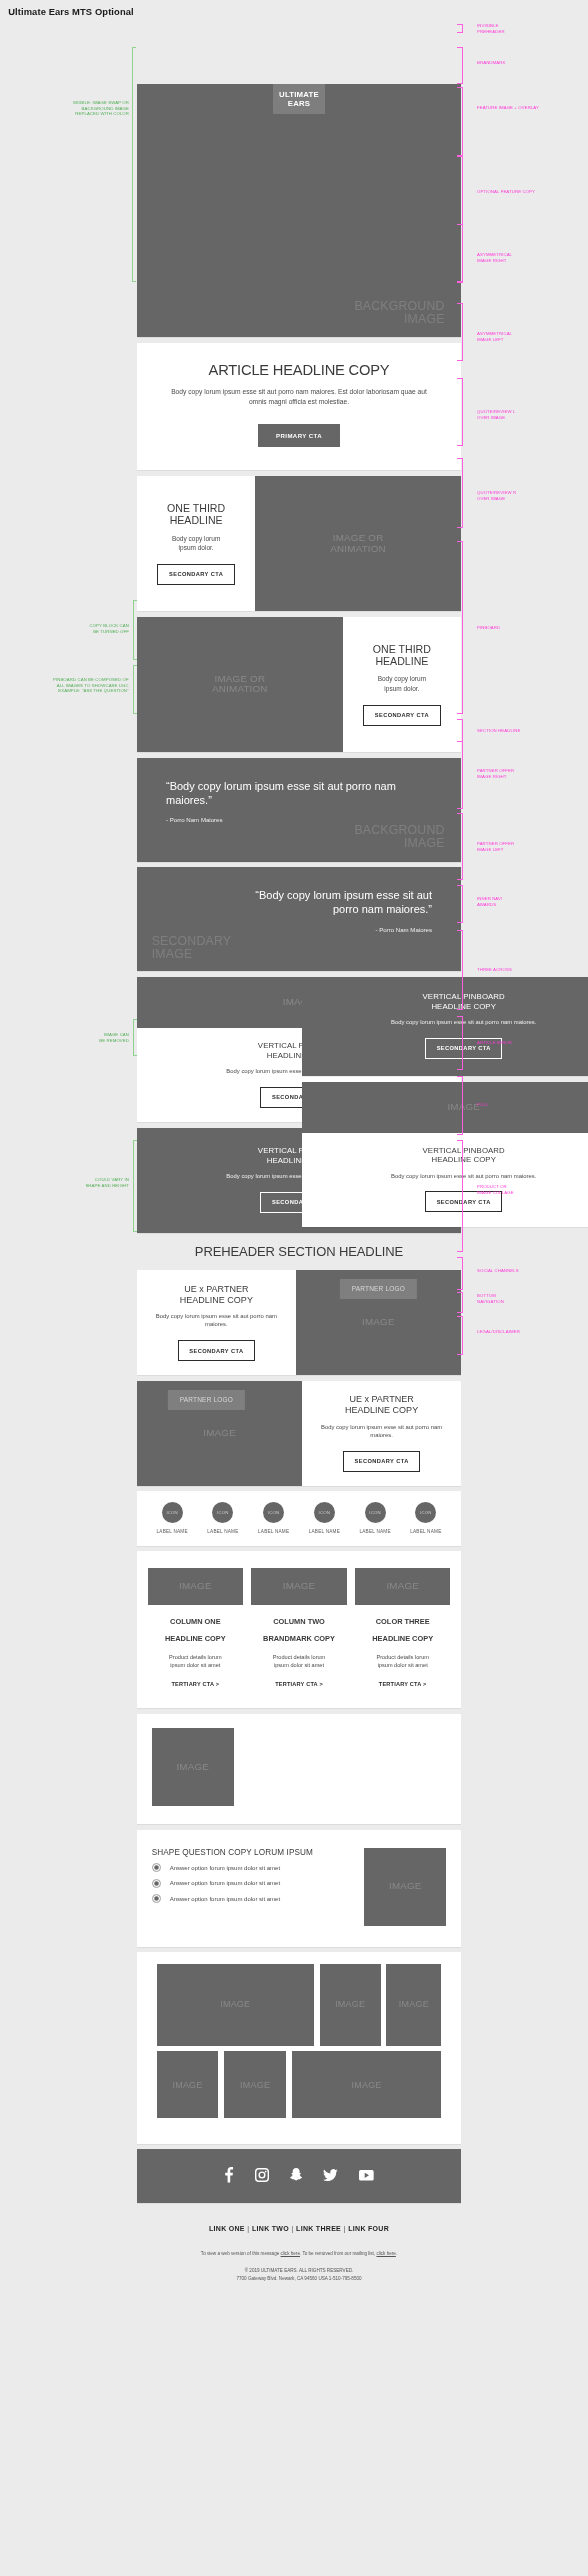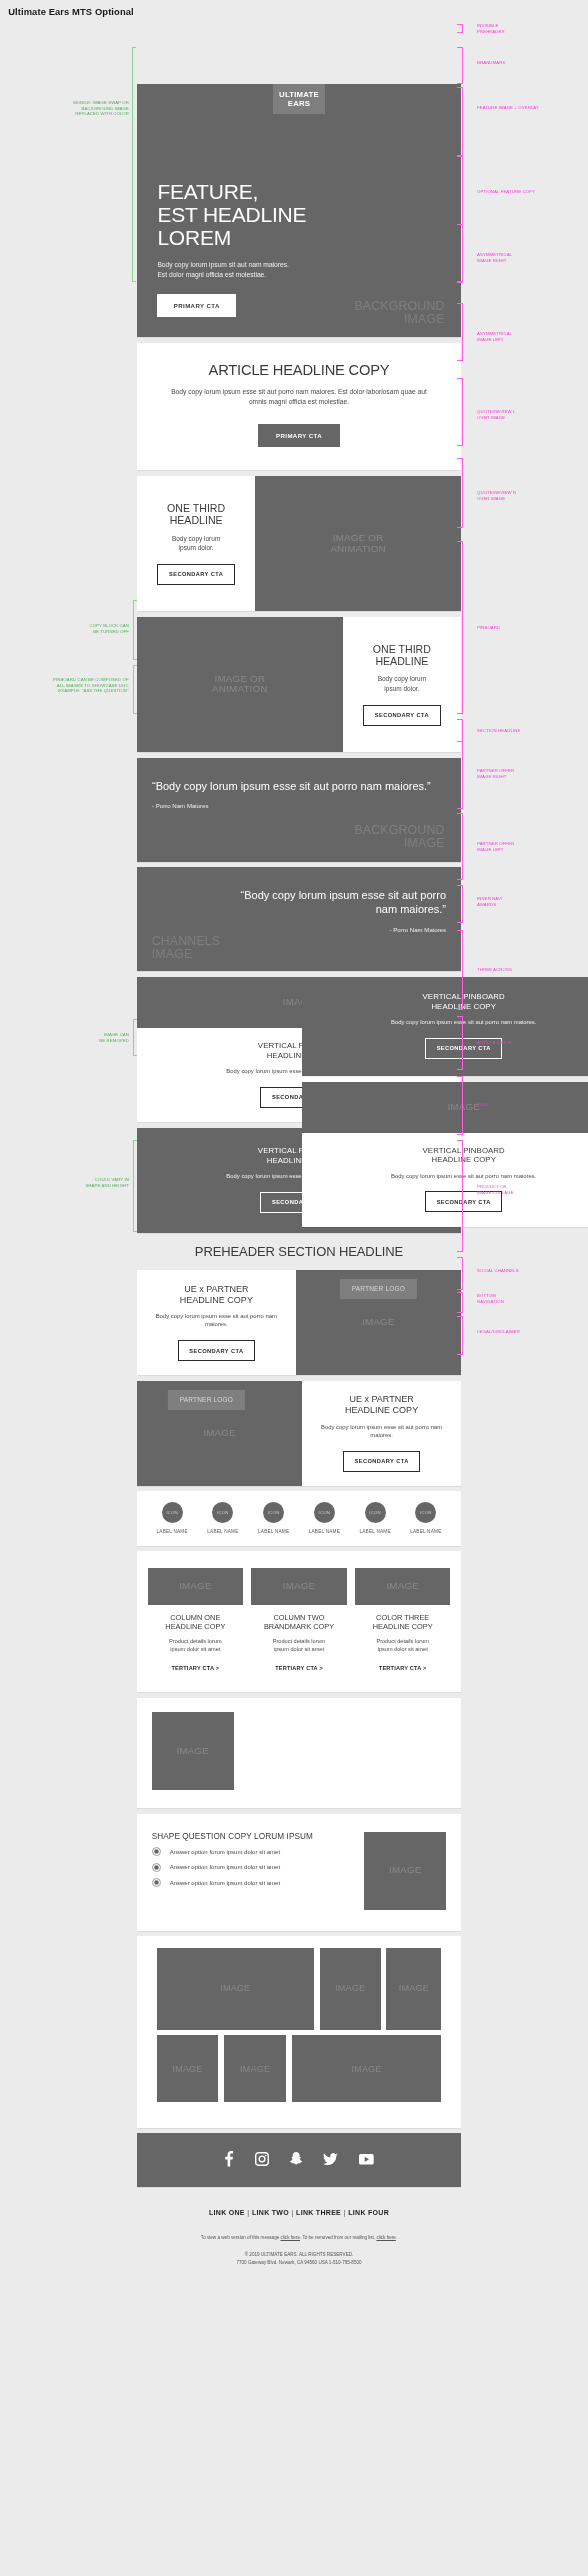--- a/index.html
+++ b/index.html
@@ -64,21 +64,21 @@
   .split h3 { font-size: 10.6px; line-height: 12px; font-weight: normal; }
   .split p { margin-top: 7.4px; font-size: 6.5px; line-height: 9.4px; color: #4a4a4a; }
   .btn-secondary {
     display: inline-block; margin-top: 11.4px; border: 0.8px solid #2b2b2b; color: #2b2b2b;
     background: transparent; font-size: 5.7px; font-weight: bold; letter-spacing: 0.4px;
     padding: 6.5px 10.6px;
   }
   .btn-secondary.light { border-color: #fff; color: #fff; }
 
   
-  .quote { height: 104px; position: relative; padding: 21px 15px; }
+  .quote { height: 104px; position: relative; padding: 21px 29px; }
   .quote.right { text-align: right; }
   .quote blockquote { font-size: 11px; line-height: 14px; color: #fff; font-weight: normal; }
   .quote .cite { margin-top: 9.8px; font-size: 6.1px; color: #efefef; }
   .quote.right blockquote { padding-left: 78px; }
 
   
   .pin-wrap { display: flex; gap: 5.7px; }
   .pin-col { width: 159px; display: flex; flex-direction: column; gap: 5.7px; }
   .pin-img { background: #666; height: 47px; display: flex; align-items: center;
              justify-content: center; }
@@ -112,21 +112,21 @@
                    color: rgba(255,255,255,.65); font-size: 4.3px; display: flex;
                    align-items: center; justify-content: center; margin: 0 auto 6.5px;
                    letter-spacing: 0.2px; }
   .award .lbl { font-size: 4.7px; color: #5a5a5a; letter-spacing: 0.2px; }
 
   
   .three { display: flex; gap: 8.2px; padding: 16.4px 10.6px 19.6px; }
   .three .col { flex: 1; text-align: center; }
   .three .thumb { background: #666; height: 37px; display: flex; align-items: center;
                   justify-content: center; margin-bottom: 8.2px; }
-  .three h4 { font-size: 7.4px; line-height: 9px; font-weight: normal; }
+  .three h4 { font-size: 7.4px; line-height: 17px; font-weight: bold; }
   .three p { margin-top: 7.4px; font-size: 5.6px; line-height: 7.8px; color: #4a4a4a; }
   .tertiary { display: inline-block; margin-top: 10.6px; font-size: 5.6px; font-weight: bold;
               letter-spacing: 0.2px; color: #2b2b2b; }
 
   
   .article { display: flex; gap: 12.3px; padding: 14px 14.7px 18px; align-items: flex-start; }
   .article .thumb { width: 82px; height: 78px; background: #666; display: flex;
                     align-items: center; justify-content: center; flex: none; }
   .article h4 { font-size: 8px; line-height: 10.2px; font-weight: normal; }
   .article p { margin-top: 5.7px; font-size: 6px; line-height: 8.2px; color: #4a4a4a; }
@@ -177,28 +177,20 @@
 
   <div style="height:28px"></div>
 
   <div class="block dark hero">
     <div class="brandmark">
       <div>ULTIMATE</div>
       <div>EARS</div>
     </div>
     <div class="bg-label" style="white-space:pre-line">BACKGROUND
 IMAGE</div>
-    <div class="hero-body">
-      <h1 style="white-space:pre-line">FEATURE,
-EST HEADLINE
-LOREM</h1>
-      <p style="white-space:pre-line">Body copy lorum ipsum sit aut nam maiores.
-Est dolor magni officia est molestiae.</p>
-      <div class="btn-primary-light">PRIMARY CTA</div>
-    </div>
   </div>
 
   <div class="block feature-copy">
     <h2>ARTICLE HEADLINE COPY</h2>
     <p>Body copy lorum ipsum esse sit aut porro nam maiores. Est dolor laboriosam quae aut omnis magni officia est molestiae.</p>
     <div class="btn-primary-dark">PRIMARY CTA</div>
   </div>
 
   <div class="block split">
     <div class="side">
@@ -231,21 +223,21 @@
   <div class="block dark quote">
     <blockquote>“Body copy lorum ipsum esse sit aut porro nam maiores.”</blockquote>
     <div class="cite">- Porro Nam Maiores</div>
     <div class="bg-label" style="white-space:pre-line">BACKGROUND
 IMAGE</div>
   </div>
 
   <div class="block dark quote right">
     <blockquote>“Body copy lorum ipsum esse sit aut porro nam maiores.”</blockquote>
     <div class="cite">- Porro Nam Maiores</div>
-    <div class="bg-label left" style="white-space:pre-line">CHANNELS
+    <div class="bg-label left" style="white-space:pre-line">SECONDARY
 IMAGE</div>
   </div>
 
   <div class="pin-wrap">
     <div class="pin-col">
       <div class="block" style="margin:0">
         <div class="pin-img" style="height:51px">
           <div class="media-label">IMAGE</div>
         </div>
         <div class="pin-card">

